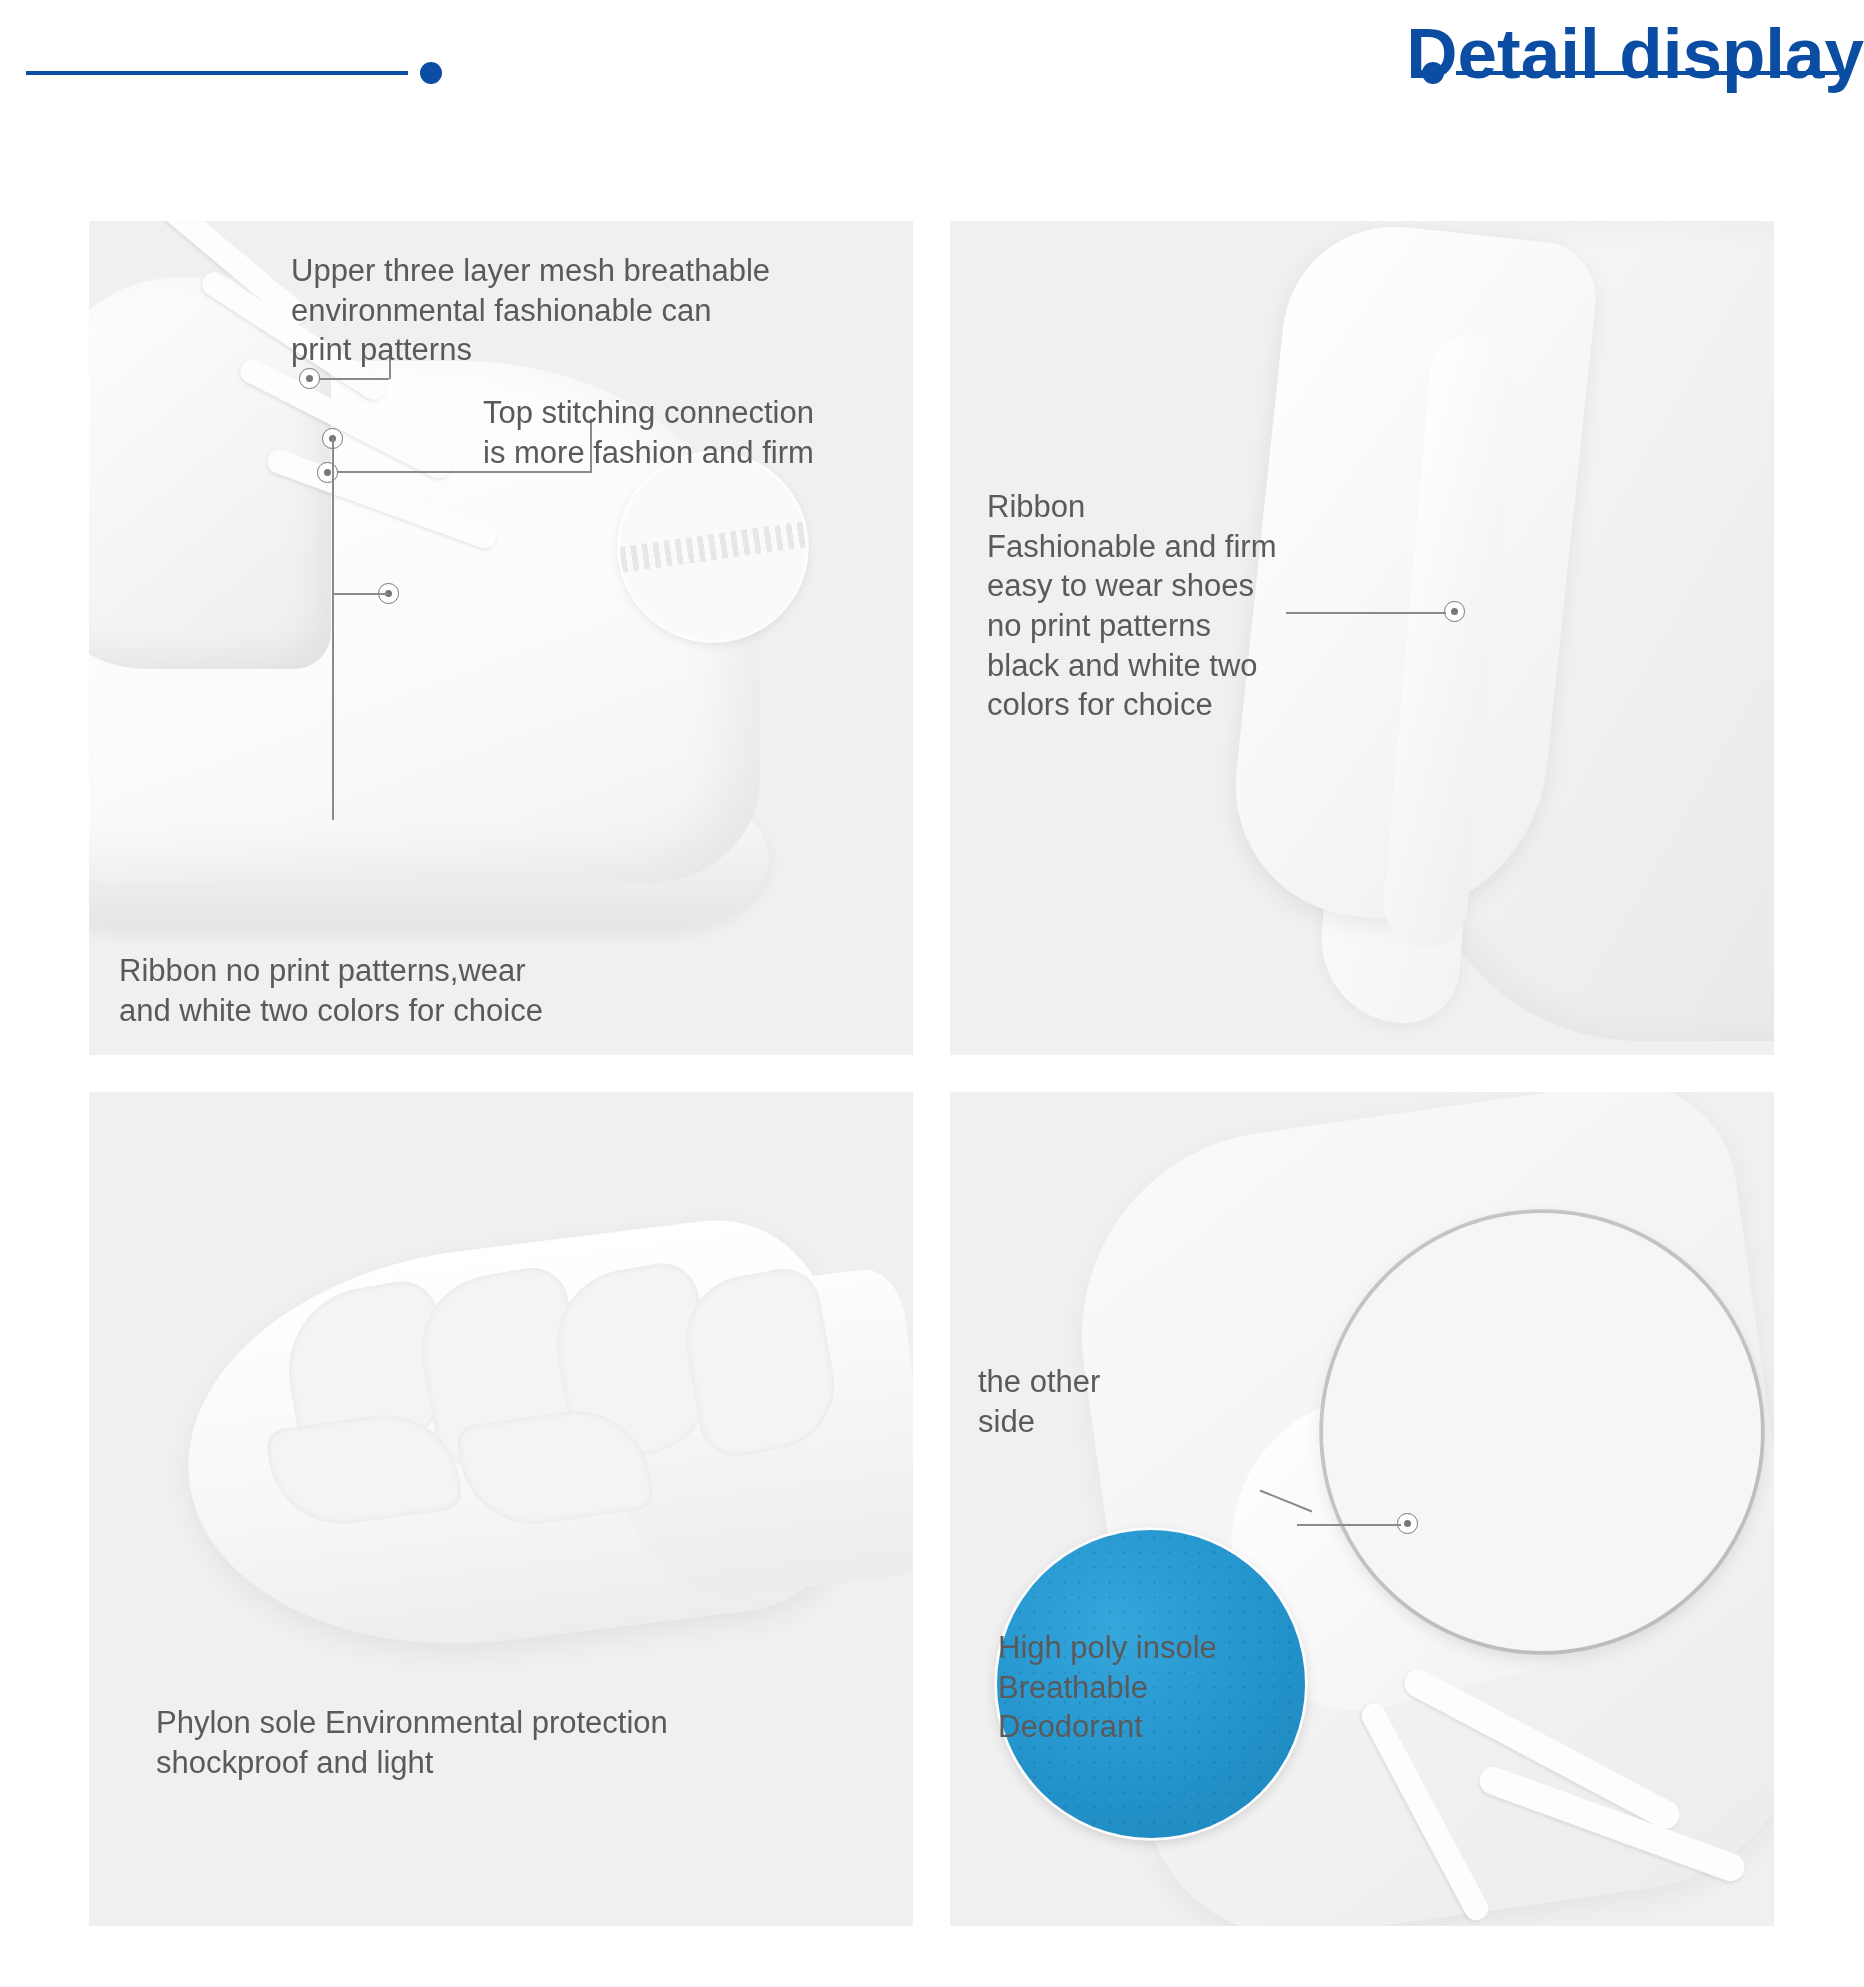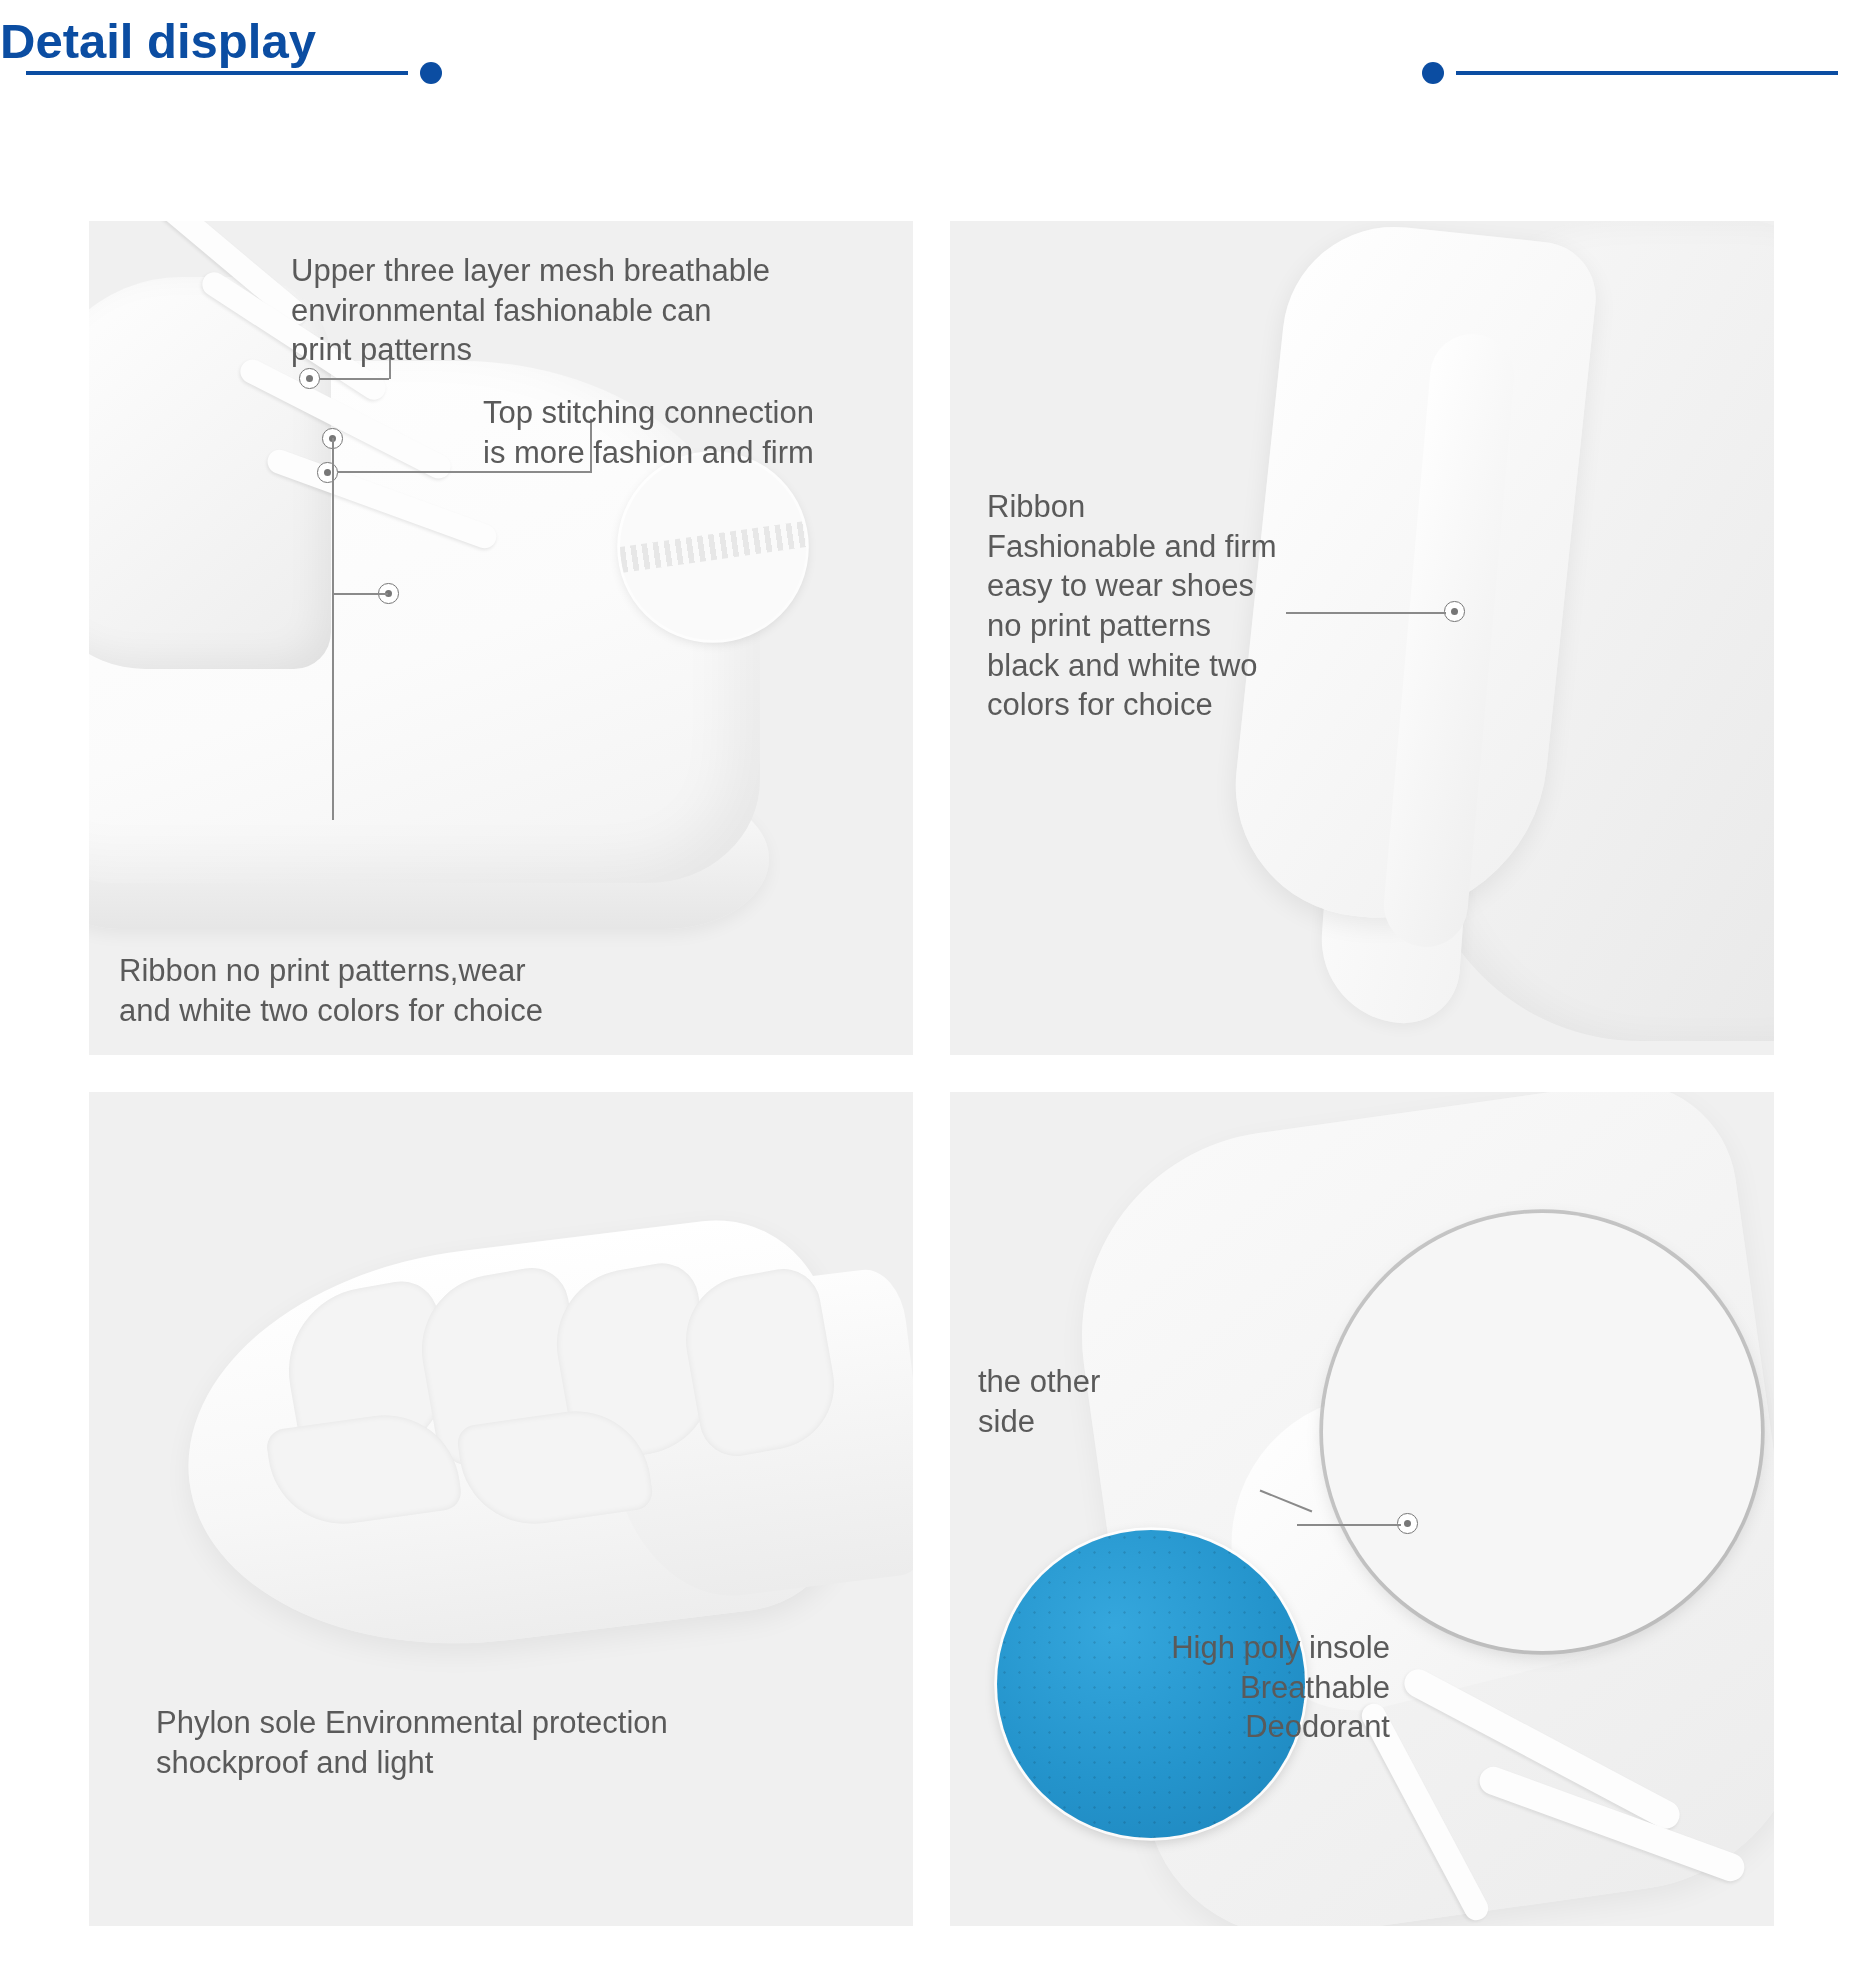--- a/index.html
+++ b/index.html
@@ -38,22 +38,22 @@
     border-radius: 50%;
     background: #0b4da2;
   }
   .header-dot.left  { left: 420px; }
   .header-dot.right { right: 420px; }
   .header-title {
     position: absolute;
     top: 13px;
     left: 0;
     width: 100%;
-    text-align: left;
-    font-size: 49px;
+    text-align: right;
+    font-size: 71px;
     font-weight: bold;
     color: #0b4da2;
     letter-spacing: 0px;
     font-family: "Liberation Sans", sans-serif;
   }
 
   
   .grid {
     position: absolute;
     top: 221px;
@@ -347,19 +347,19 @@
         <div style="position:absolute; inset:0; background-image:radial-gradient(circle, rgba(0,0,0,0.35) 0.9px, transparent 1.5px); background-size:15px 15px; opacity:.35;"></div>
       </div>
     </div>
 
     <div class="dot-marker" style="left:447px; top:421px;"></div>
     <div class="leader h" style="left:347px; top:432px; width:104px;"></div>
     <div class="leader h" style="left:308px; top:408px; width:56px; transform:rotate(22deg);"></div>
 
     <div class="caption" style="left:28px; top:254px; width:224px;margin-top:16px;">the other
 side</div>
-    <div class="caption" style="left:48px; top:536px; width:392px;text-align:right;">High poly insole
+    <div class="caption" style="left:48px; top:536px; width:392px;">High poly insole
 Breathable
 Deodorant</div>
   </div>
 
 </div>
 
 
 </body></html>

